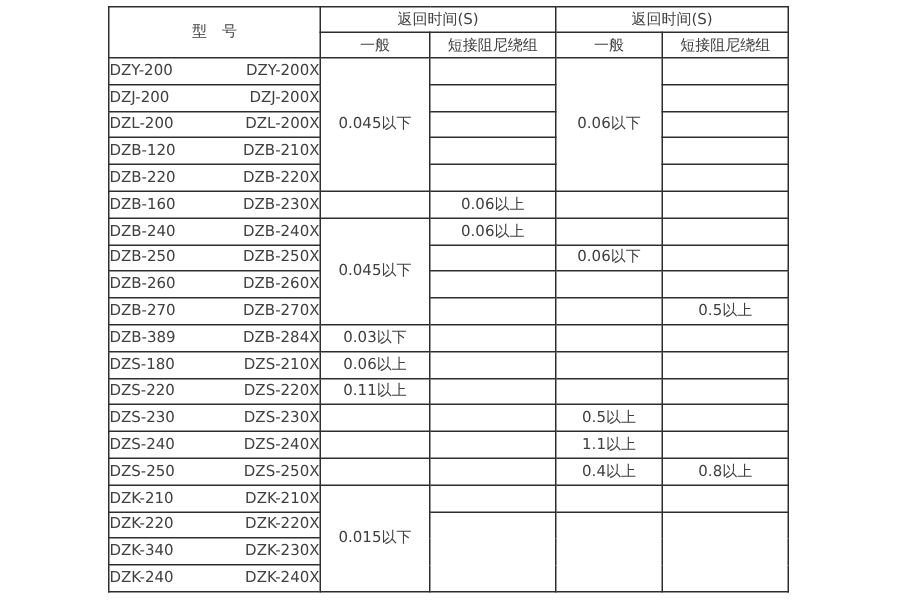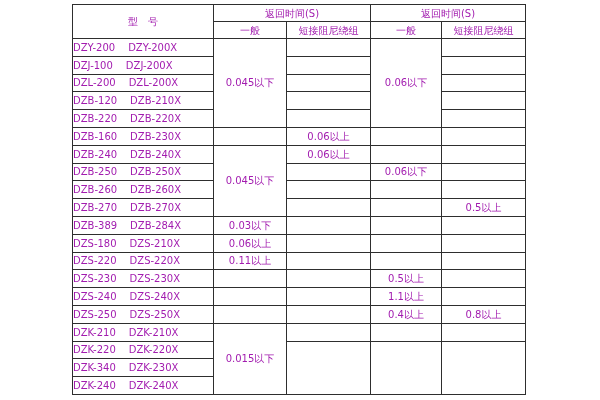--- a/index.html
+++ b/index.html
@@ -1,32 +1,32 @@
 <!DOCTYPE html>
 <html><head>
 <meta charset="utf-8">
 <style>
   html,body{margin:0;padding:0;}
   .canvas{
     position:relative;width:600px;height:400px;background:#ffffff;overflow:hidden;
-    font-family:"DejaVu Sans","Liberation Sans",sans-serif;color:#a21caf;
+    font-family:"DejaVu Sans","Liberation Sans",sans-serif;color:#404040;
   }
   table.spec{
     position:absolute;left:72px;top:4px;width:453px;
     border-collapse:collapse;table-layout:fixed;
   }
   table.spec th,table.spec td{
     border:1px solid #2e2e2e;padding:0;margin:0;
     text-align:center;vertical-align:middle;
     font-size:10px;font-weight:normal;line-height:1.1;
     overflow:hidden;white-space:nowrap;
   }
   thead tr{height:17px;}
   tbody tr{height:17.8px;}
-  td.model .pair{display:flex;justify-content:flex-start;align-items:center;column-gap:13px;}
+  td.model .pair{display:flex;justify-content:space-between;align-items:center;column-gap:13px;}
   .val{font-size:10px;}
 </style>
 </head>
 <body>
 
 <div class="canvas">
   <table class="spec">
     <colgroup>
       <col style="width:141px">
         <col style="width:73px">
@@ -56,21 +56,21 @@
             </div>
           </td>
         <td rowspan="5" class="val">0.045以下</td>
         <td></td>
         <td rowspan="5" class="val">0.06以下</td>
         <td></td>
       </tr>
       <tr>
         <td class="model">
             <div class="pair">
-              <span>DZJ-100</span>
+              <span>DZJ-200</span>
               <span>DZJ-200X</span>
             </div>
           </td>
         <td></td>
         <td></td>
       </tr>
       <tr>
         <td class="model">
             <div class="pair">
               <span>DZL-200</span>

